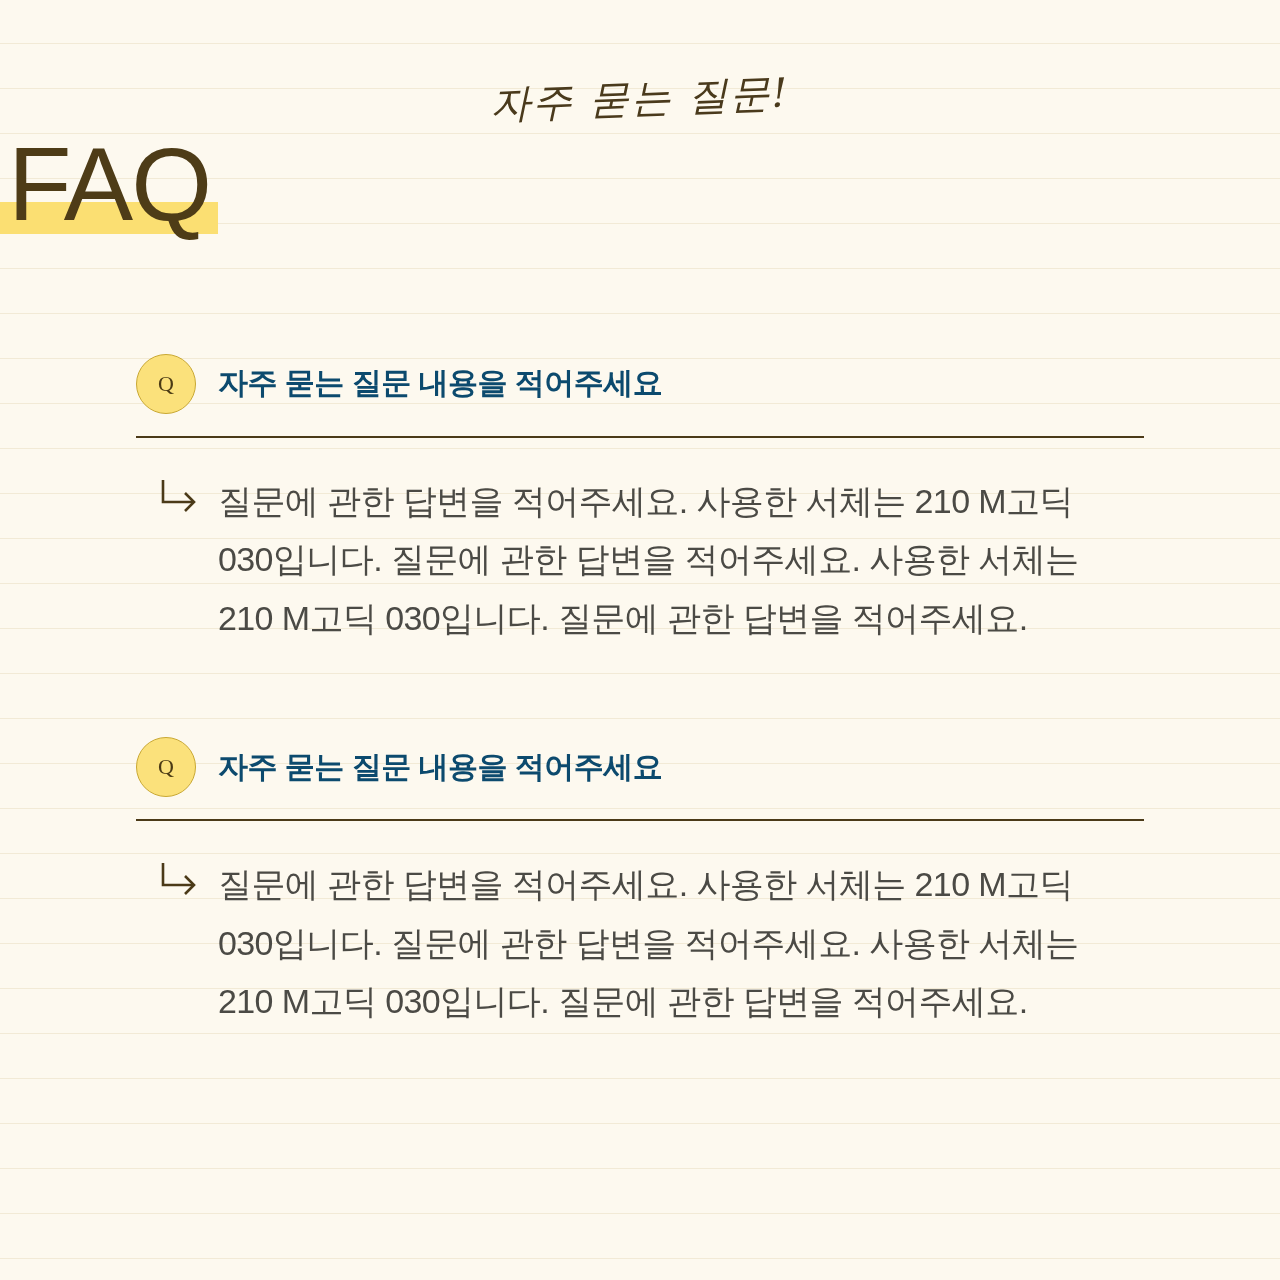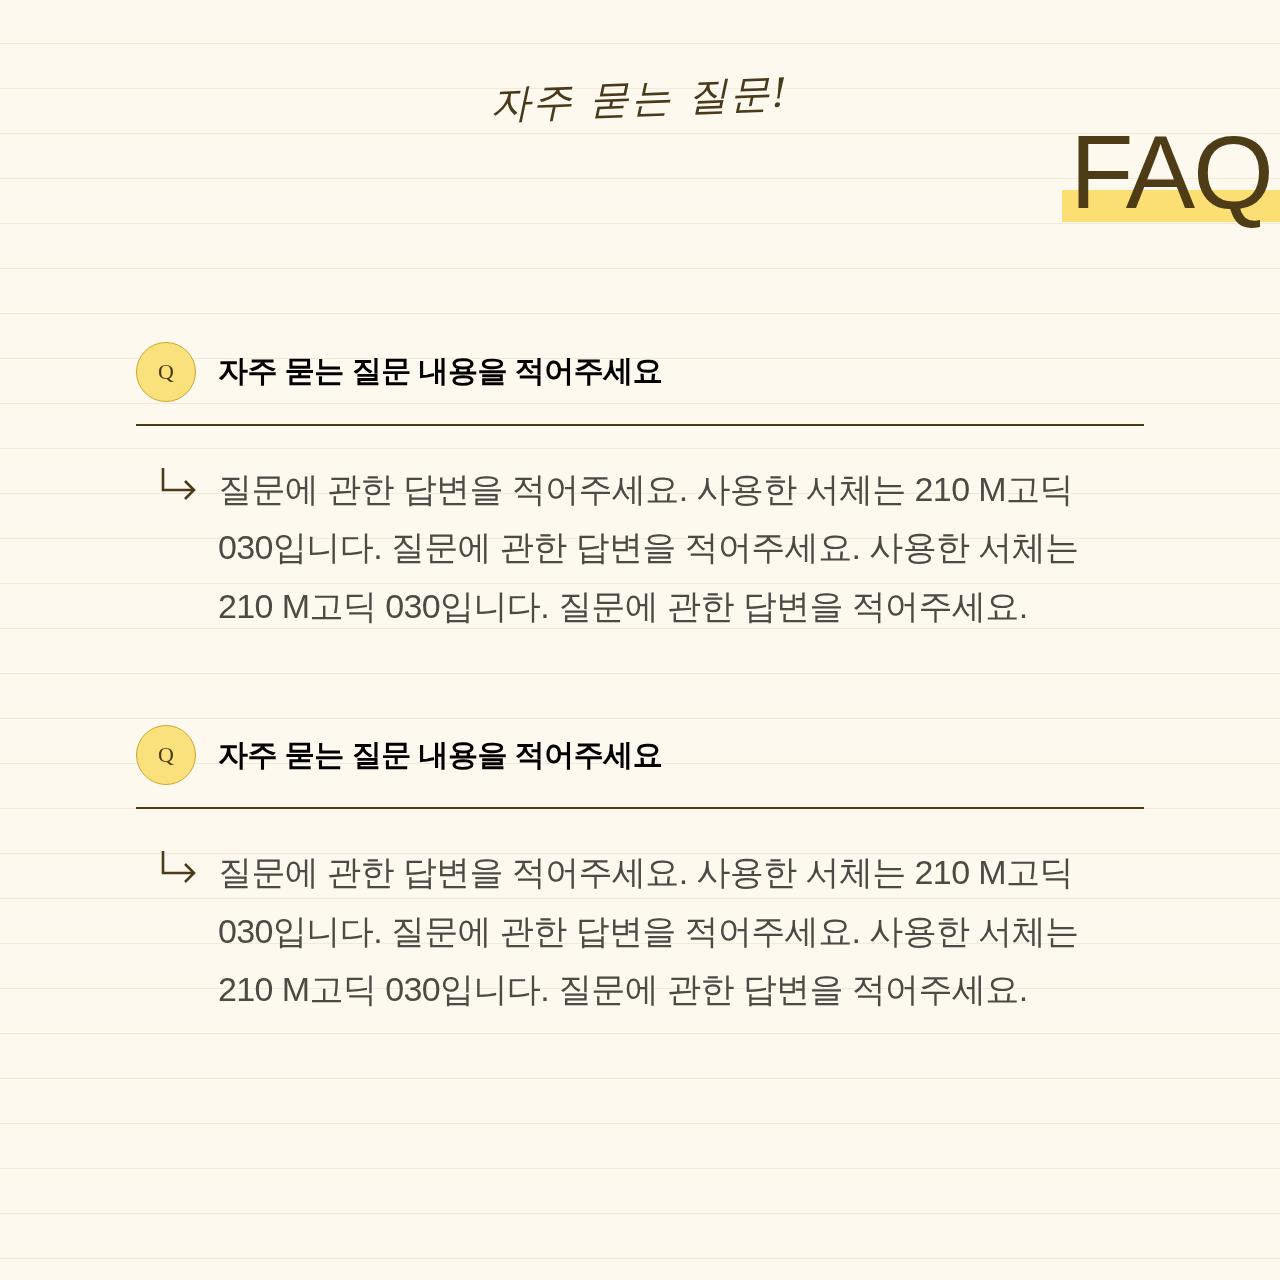--- a/index.html
+++ b/index.html
@@ -46,23 +46,23 @@
     font-style: italic;
     font-size: 40px;
     color: #4a3a1c;
     letter-spacing: 2px;
     line-height: 1;
     transform: rotate(-2.2deg);
     display: inline-block;
     font-weight: 400;
   }
   .faq-wrap {
-    margin-top: 4px;
+    margin-top: 16px;
     display: flex;
-    justify-content: flex-end;
+    justify-content: flex-start;
   }
   .faq-title {
     position: relative;
     display: inline-block;
     font-family: "Liberation Sans", sans-serif;
     font-size: 104px;
     font-weight: 400;
     letter-spacing: -2px;
     color: #4e3c17;
     line-height: 0.98;
@@ -106,21 +106,21 @@
     font-size: 22px;
     display: flex;
     align-items: center;
     justify-content: center;
     flex: 0 0 auto;
     font-family: "Liberation Serif", serif;
   }
   .q-text {
     font-size: 30px;
     font-weight: bold;
-    color: #000000;
+    color: #0c4a6e;
     letter-spacing: -0.5px;
   }
   .divider {
     height: 2px;
     background: #4b3a18;
     width: 100%;
   }
   .a-row {
     display: flex;
     gap: 18px;

